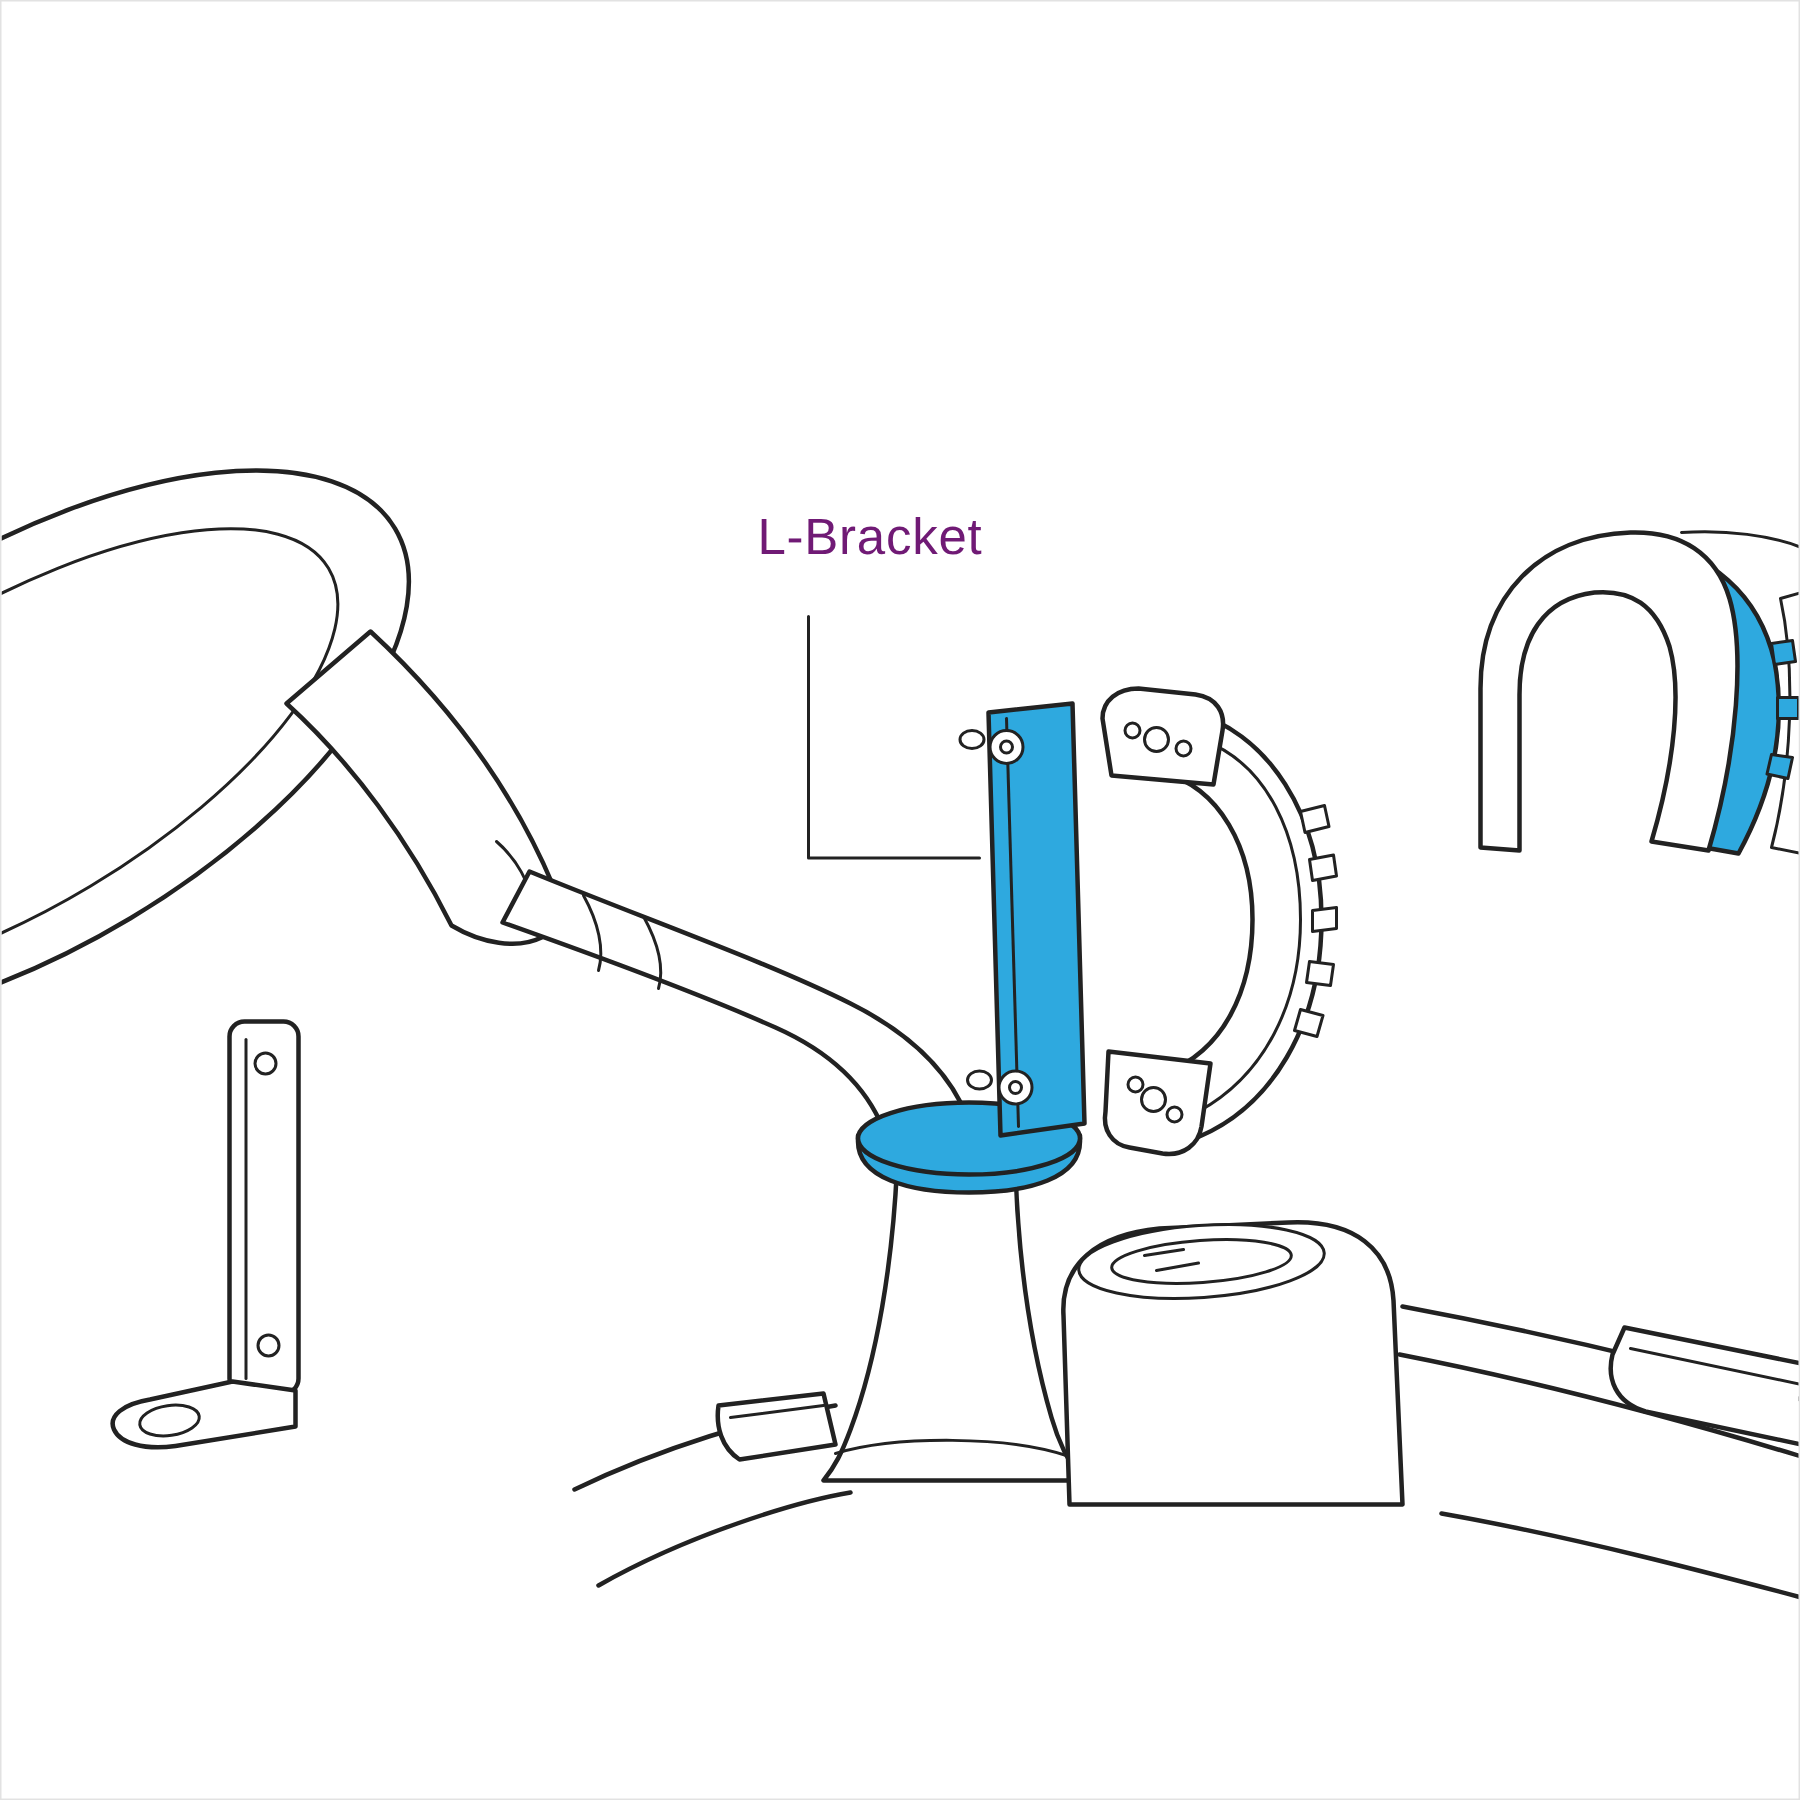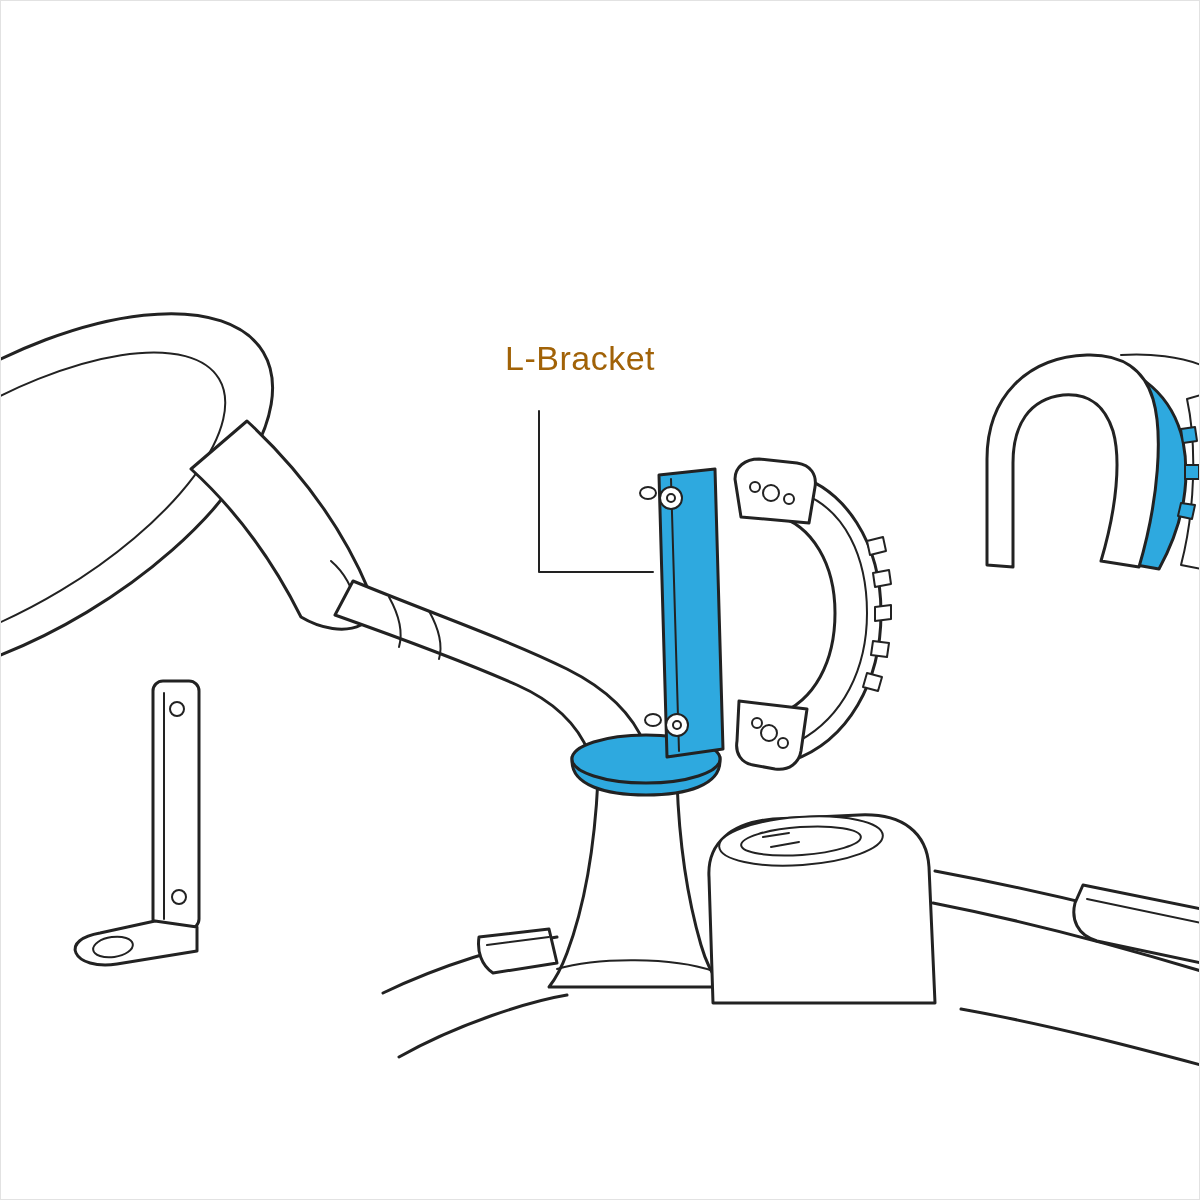--- a/index.html
+++ b/index.html
@@ -10,21 +10,21 @@
     background:#fff;
     box-sizing:border-box;
     border:1px solid #e2e2e2;
     overflow:hidden;
   }
   .stage svg{position:absolute;left:0;top:0;}
   .part-label{
     position:absolute;
     left:504px;top:338px;
     font-size:34px;
-    color:#a16207;
+    color:#701a75;
     letter-spacing:0.5px;
     white-space:nowrap;
   }
   
   .ln{fill:none;stroke:#222;stroke-width:3;stroke-linecap:round;stroke-linejoin:round;}
   .wh{fill:#fff;stroke:#222;stroke-width:3;stroke-linejoin:round;stroke-linecap:round;}
   .bl{fill:#2EA9DF;stroke:#222;stroke-width:3;stroke-linejoin:round;}
   .thin{stroke-width:2;}
 </style>
 </head>

